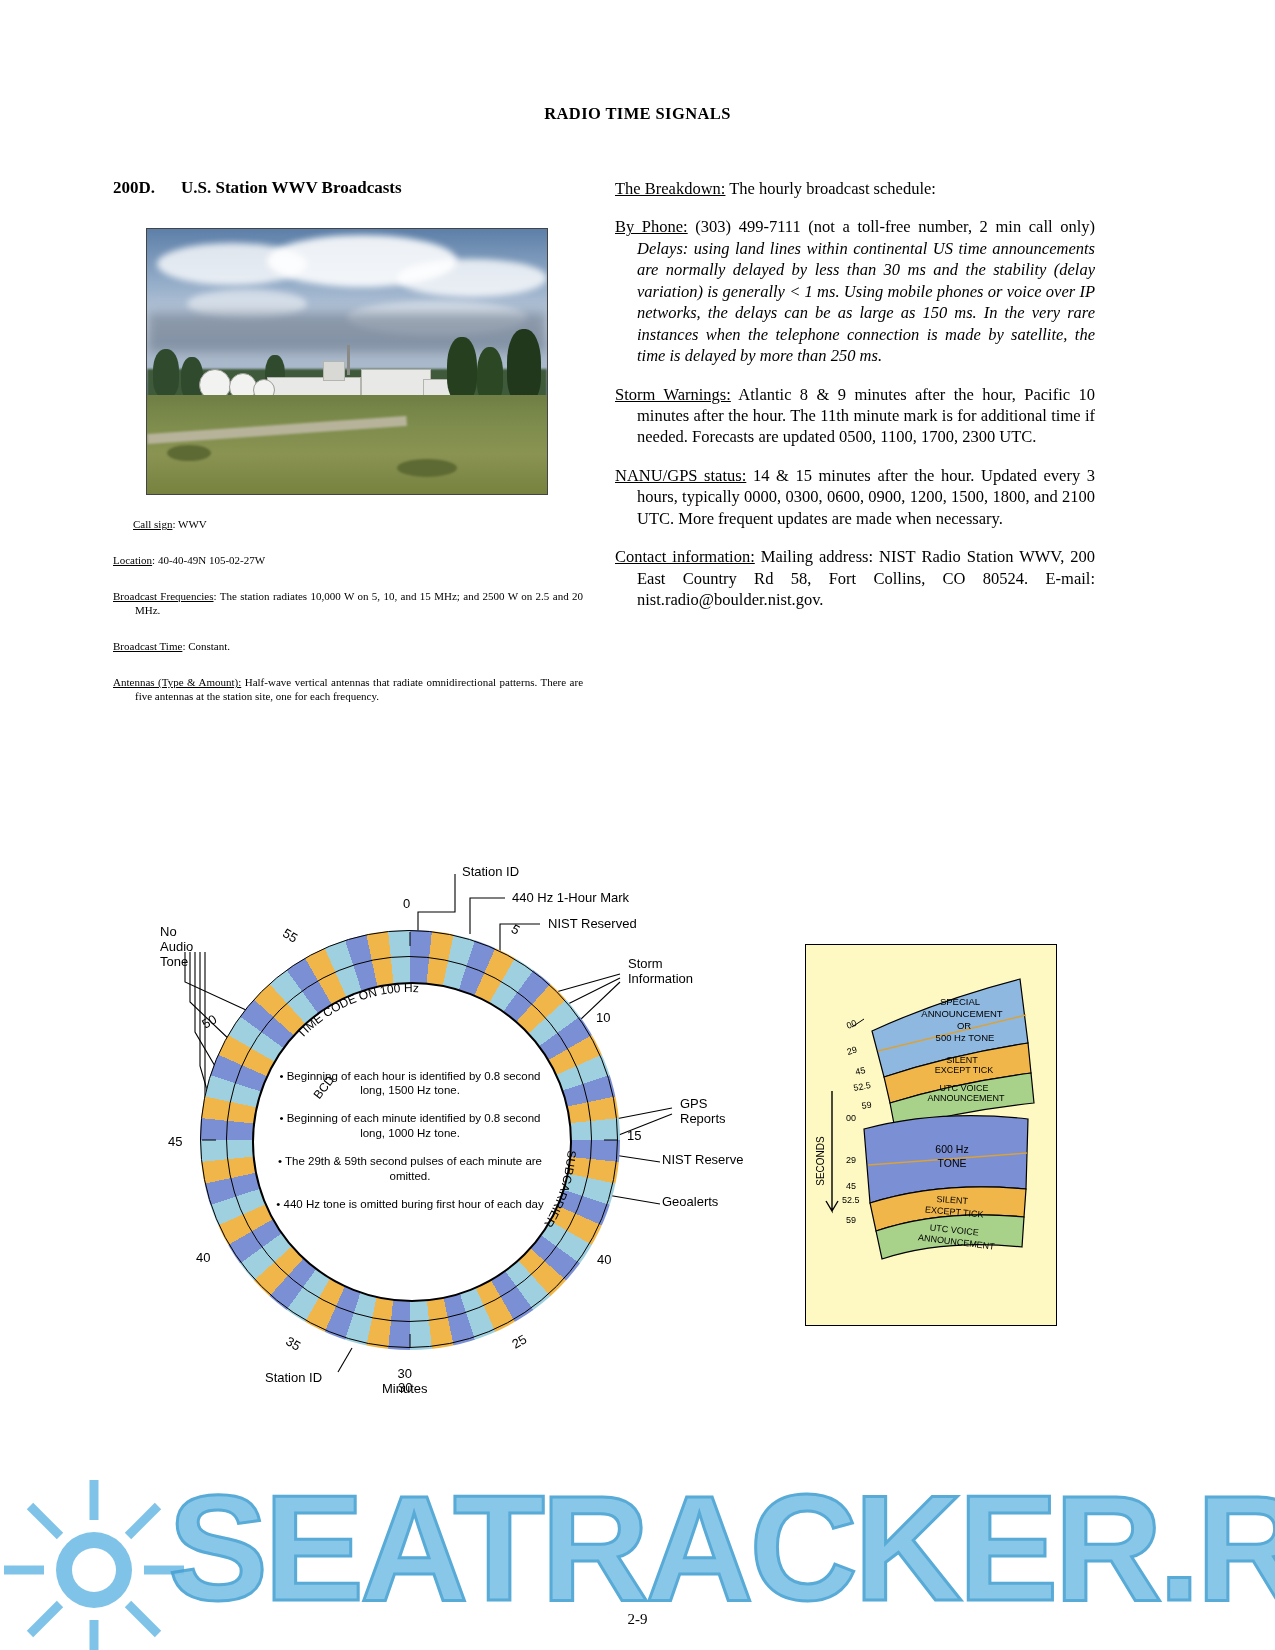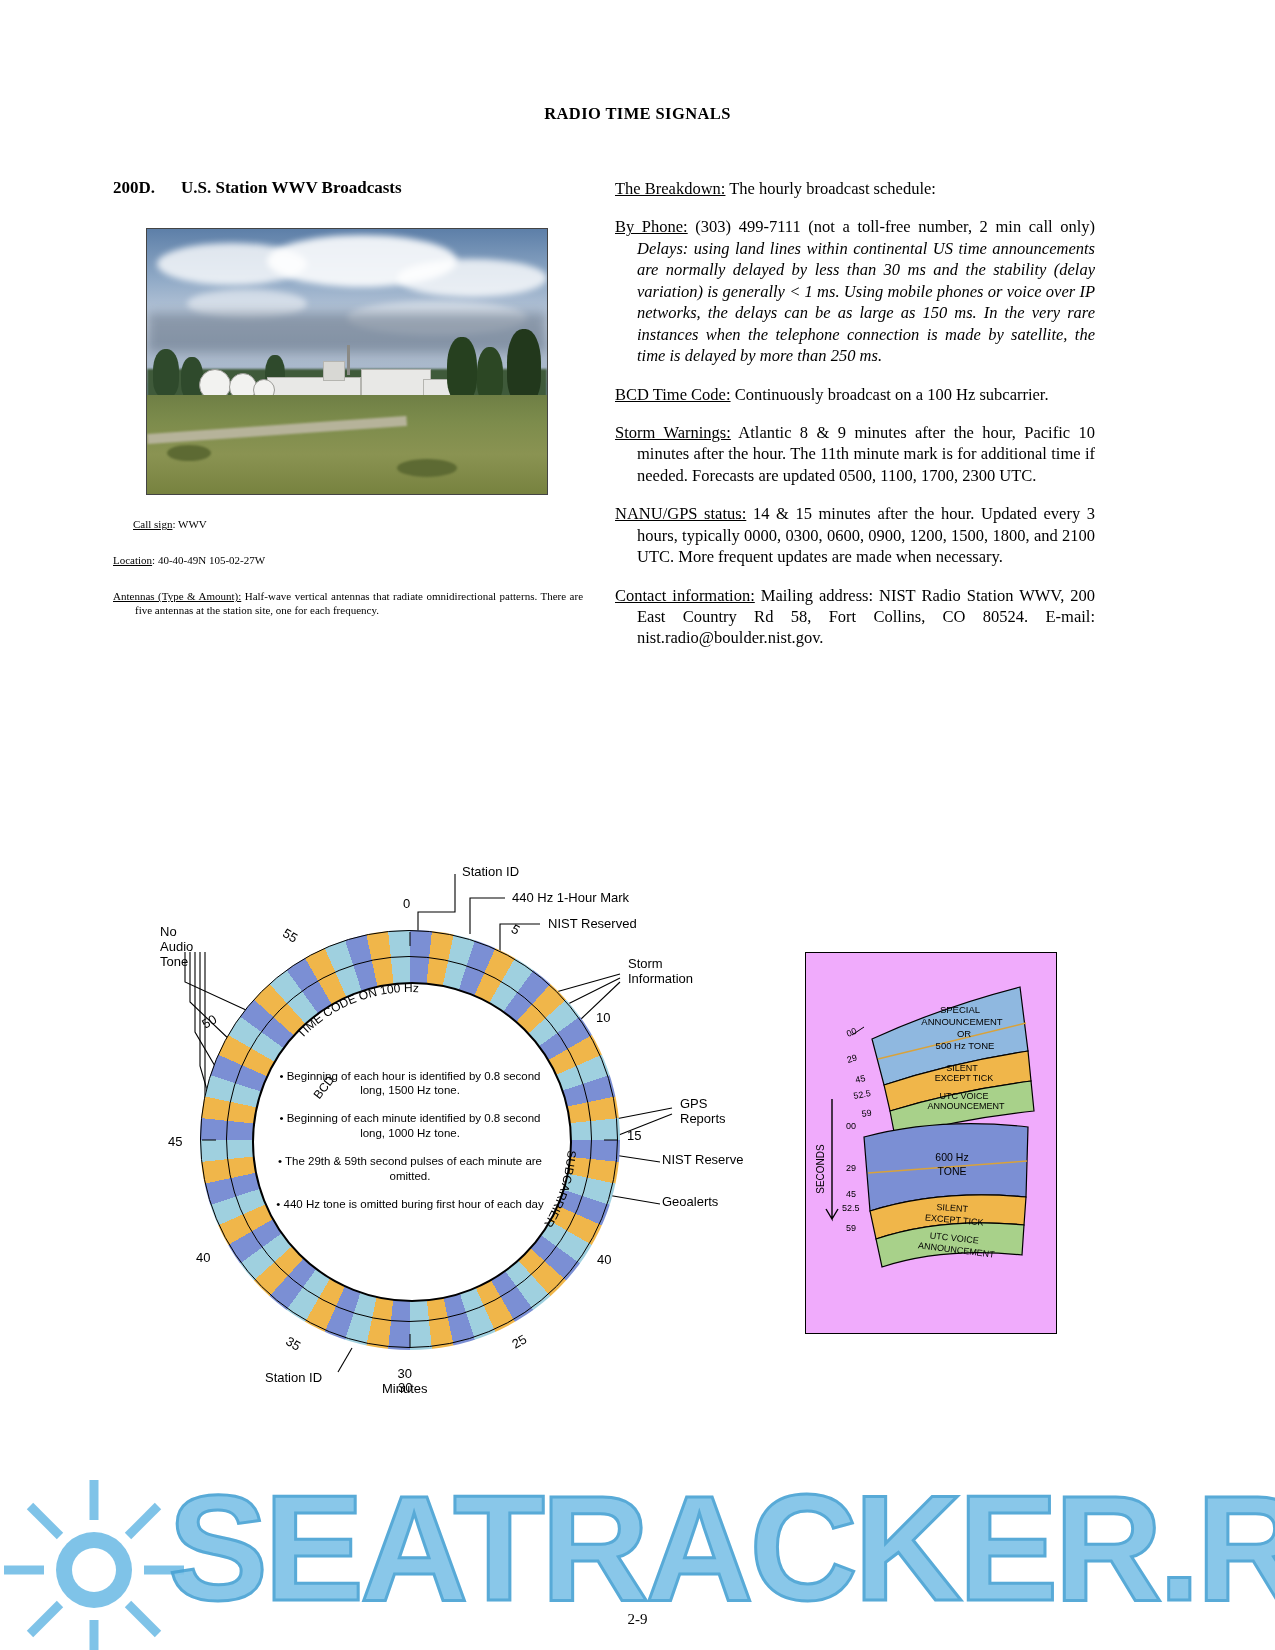--- a/index.html
+++ b/index.html
@@ -97,21 +97,21 @@
   .ring-mask{position:absolute;left:52px;top:52px;width:316px;height:316px;border-radius:50%;
              background:#fff;border:2px solid #000;}
   .ring-line{position:absolute;border-radius:50%;border:1.5px solid #000;}
   .rl1{left:0;top:0;width:416px;height:416px;}
   .rl2{left:26px;top:26px;width:364px;height:364px;border-width:1px;}
   .dial-center{position:absolute;left:62px;top:62px;width:296px;height:296px;border-radius:50%;
                display:flex;flex-direction:column;justify-content:center;align-items:center;gap:14px;}
   .bullet{font-size:11.5px;line-height:1.25;text-align:center;width:270px;}
   .arc-text{position:absolute;left:0;top:0;width:420px;height:420px;}
 
-  .inset{position:absolute;left:805px;top:100px;width:250px;height:380px;border:1.5px solid #000;background:#f0abfc;text-align:right;}
+  .inset{position:absolute;left:805px;top:92px;width:250px;height:380px;border:1.5px solid #000;background:#fef9c3;text-align:right;}
   .inset svg{display:block;}
 
   
   .pagenum{position:absolute;left:0;bottom:62px;width:1275px;text-align:center;font-size:15px;}
   .wm{position:absolute;left:0;bottom:0;width:1275px;height:270px;pointer-events:none;}
   .wm-text{position:absolute;left:168px;top:42px;font-family:"Liberation Sans", sans-serif;
            font-weight:bold;font-size:150px;letter-spacing:-4px;color:#7fc3e8;opacity:.92;
            -webkit-text-stroke:3px #4aa3d4;}
 </style>
 </head>
@@ -157,42 +157,44 @@
 
     <div class="field first-ind">
       <span class="lbl">Call sign</span><span>: </span><span>WWV</span>
     </div>
 
 
     <div class="field">
       <span class="lbl">Location</span><span>: </span><span>40-40-49N 105-02-27W</span>
     </div>
 
-
+    <div class="field indent">
+      <span class="lbl">Broadcast Frequencies</span><span>: </span><span>The station radiates 10,000 W on 5, 10, and 15 MHz; and 2500 W on 2.5 and 20 MHz.</span>
+    </div>
+
+    <div class="field">
+      <span class="lbl">Broadcast Time</span><span>: </span><span>Constant.</span>
+    </div>
 
     <div class="field indent">
       <span class="lbl">Antennas (Type &amp; Amount):</span><span> </span><span>Half-wave vertical antennas that radiate omnidirectional patterns. There are five antennas at the station site, one for each frequency.</span>
     </div>
   </div>
 
   <div class="col-right">
     <div class="para">
       <span class="lbl">The Breakdown:</span>
       <span>The hourly broadcast schedule:</span>
     </div>
 
     <div class="para it">
       <span class="lbl">By Phone:</span>
       <span>(303) 499-7111 (not a toll-free number, 2 min call only) </span><i>Delays: using land lines within continental US time announcements are normally delayed by less than 30 ms and the stability (delay variation) is generally &lt; 1 ms. Using mobile phones or voice over IP networks, the delays can be as large as 150 ms. In the very rare instances when the telephone connection is made by satellite, the time is delayed by more than 250 ms.</i>
     </div>
 
-    <div class="para">
-      <span class="lbl">BCD Time Code:</span>
-      <span>Continuously broadcast on a 100 Hz subcarrier.</span>
-    </div>
 
     <div class="para">
       <span class="lbl">Storm Warnings:</span>
       <span>Atlantic 8 &amp; 9 minutes after the hour, Pacific 10 minutes after the hour. The 11th minute mark is for additional time if needed. Forecasts are updated 0500, 1100, 1700, 2300 UTC.</span>
     </div>
 
     <div class="para">
       <span class="lbl">NANU/GPS status:</span>
       <span>14 &amp; 15 minutes after the hour. Updated every 3 hours, typically 0000, 0300, 0600, 0900, 1200, 1500, 1800, and 2100 UTC. More frequent updates are made when necessary.</span>
     </div>

